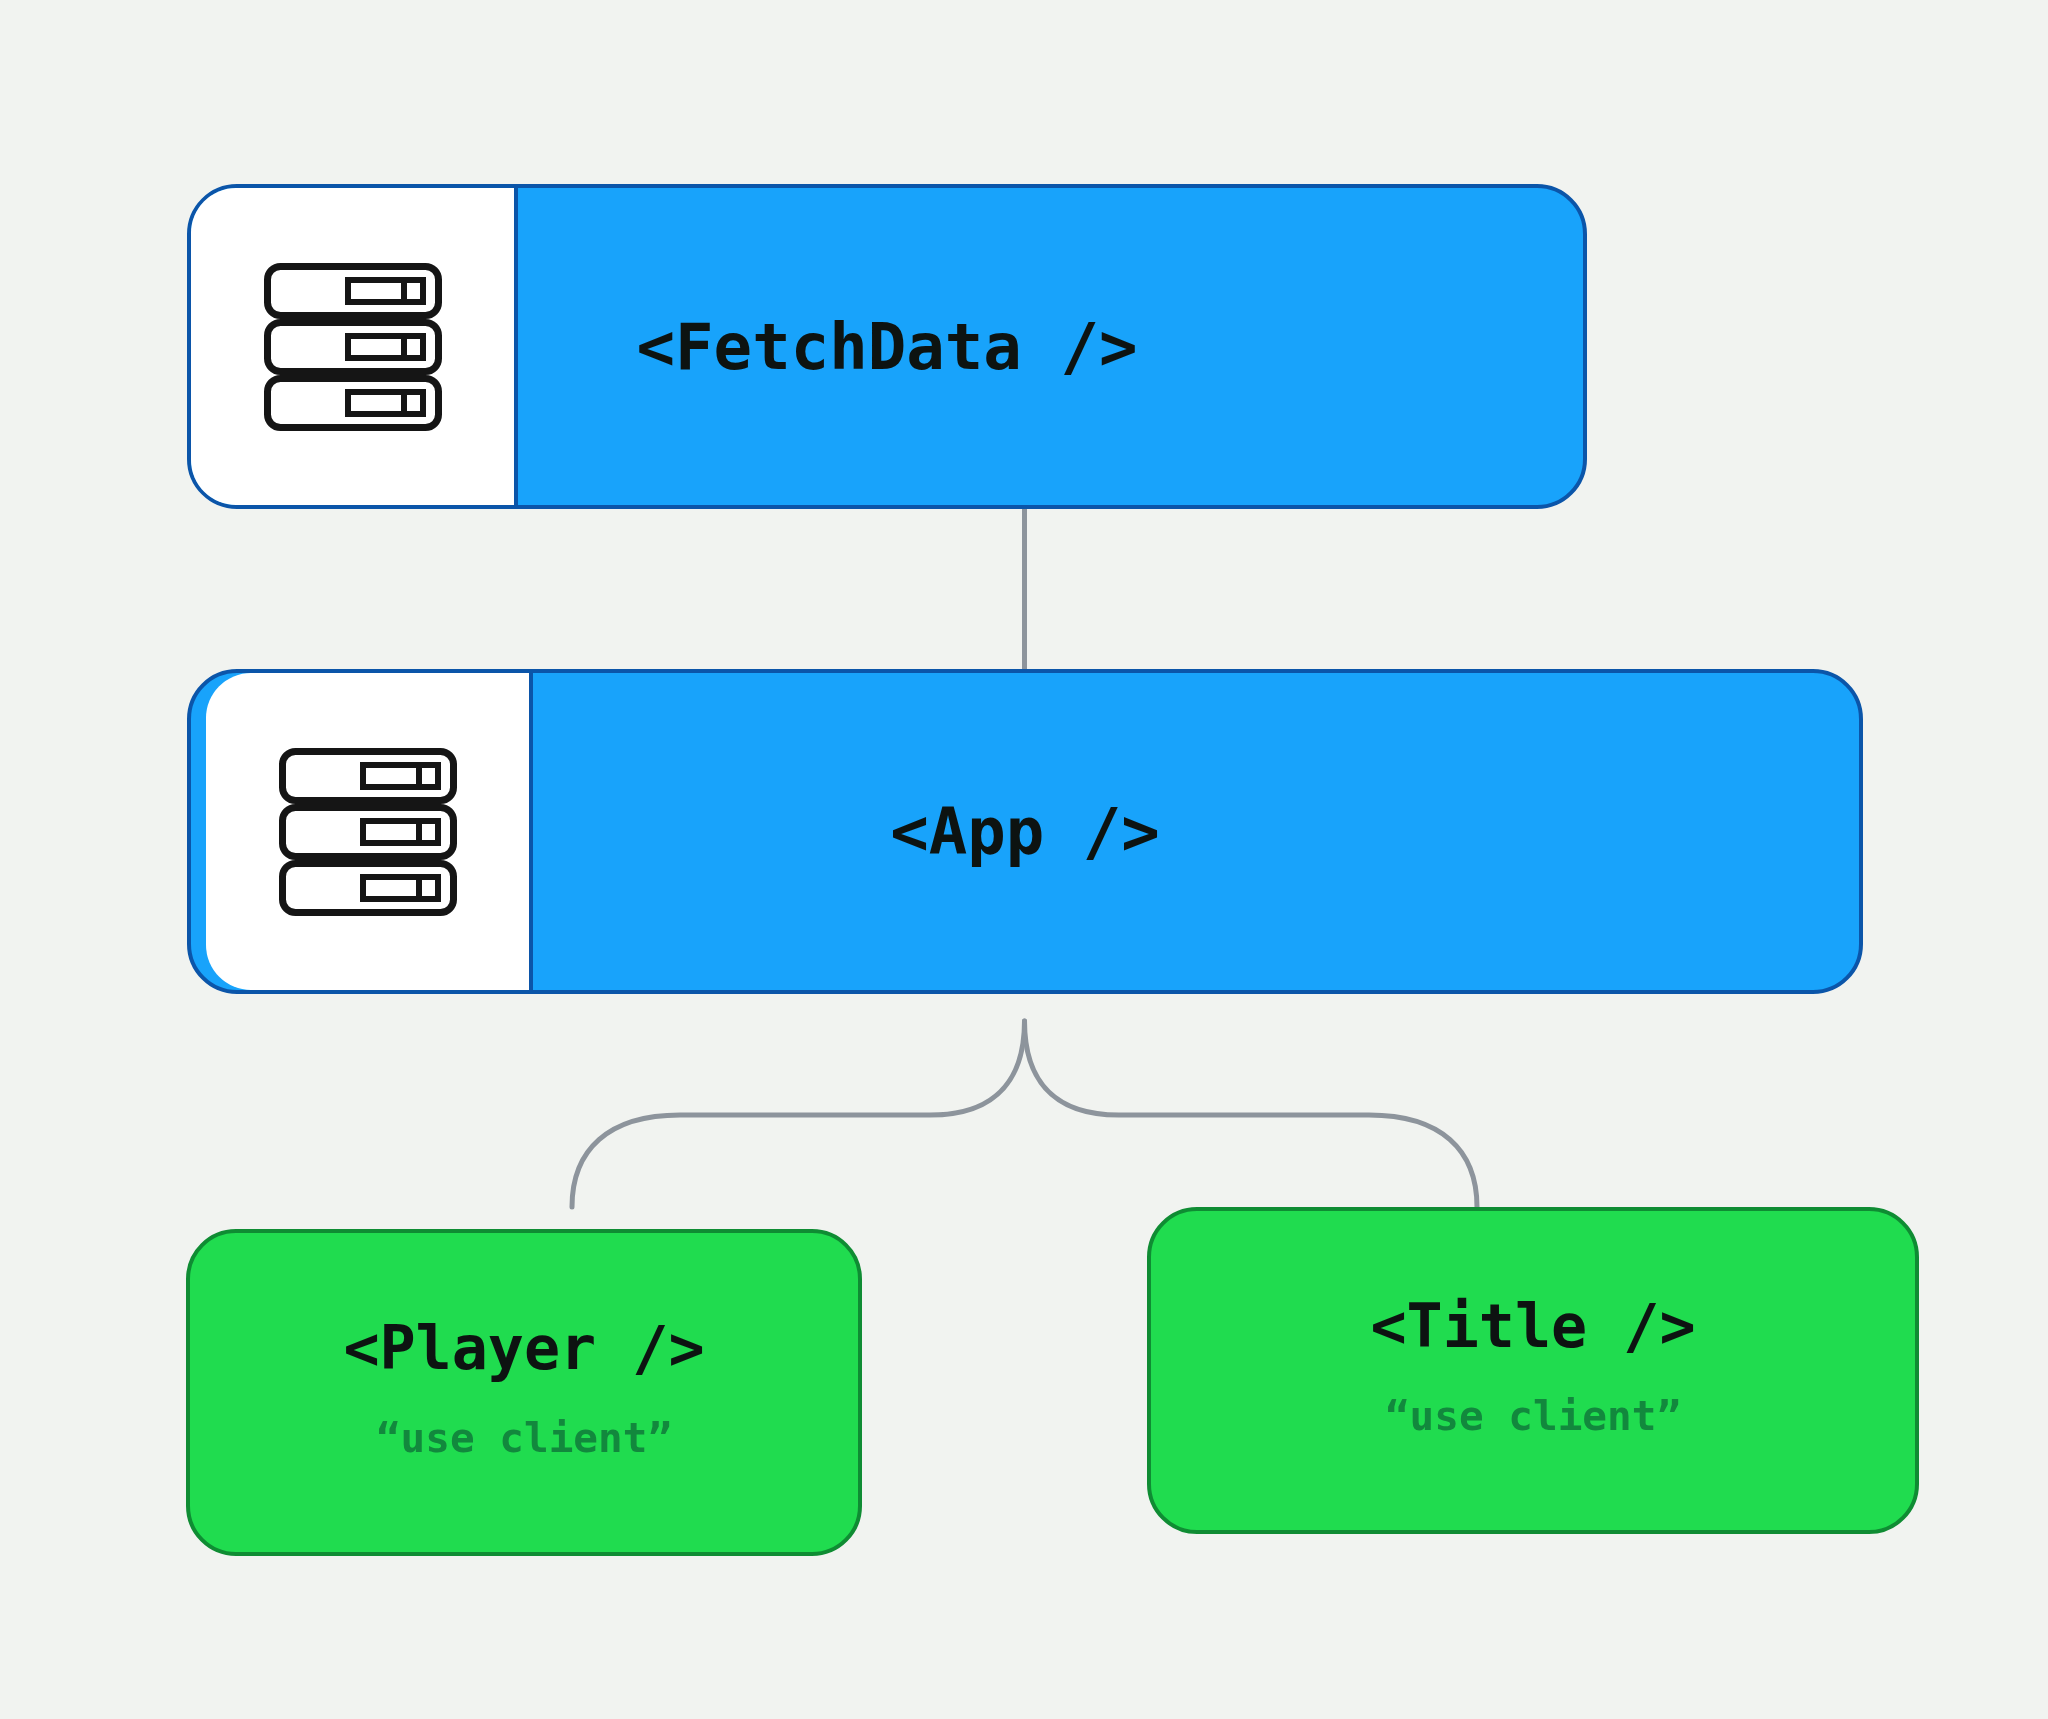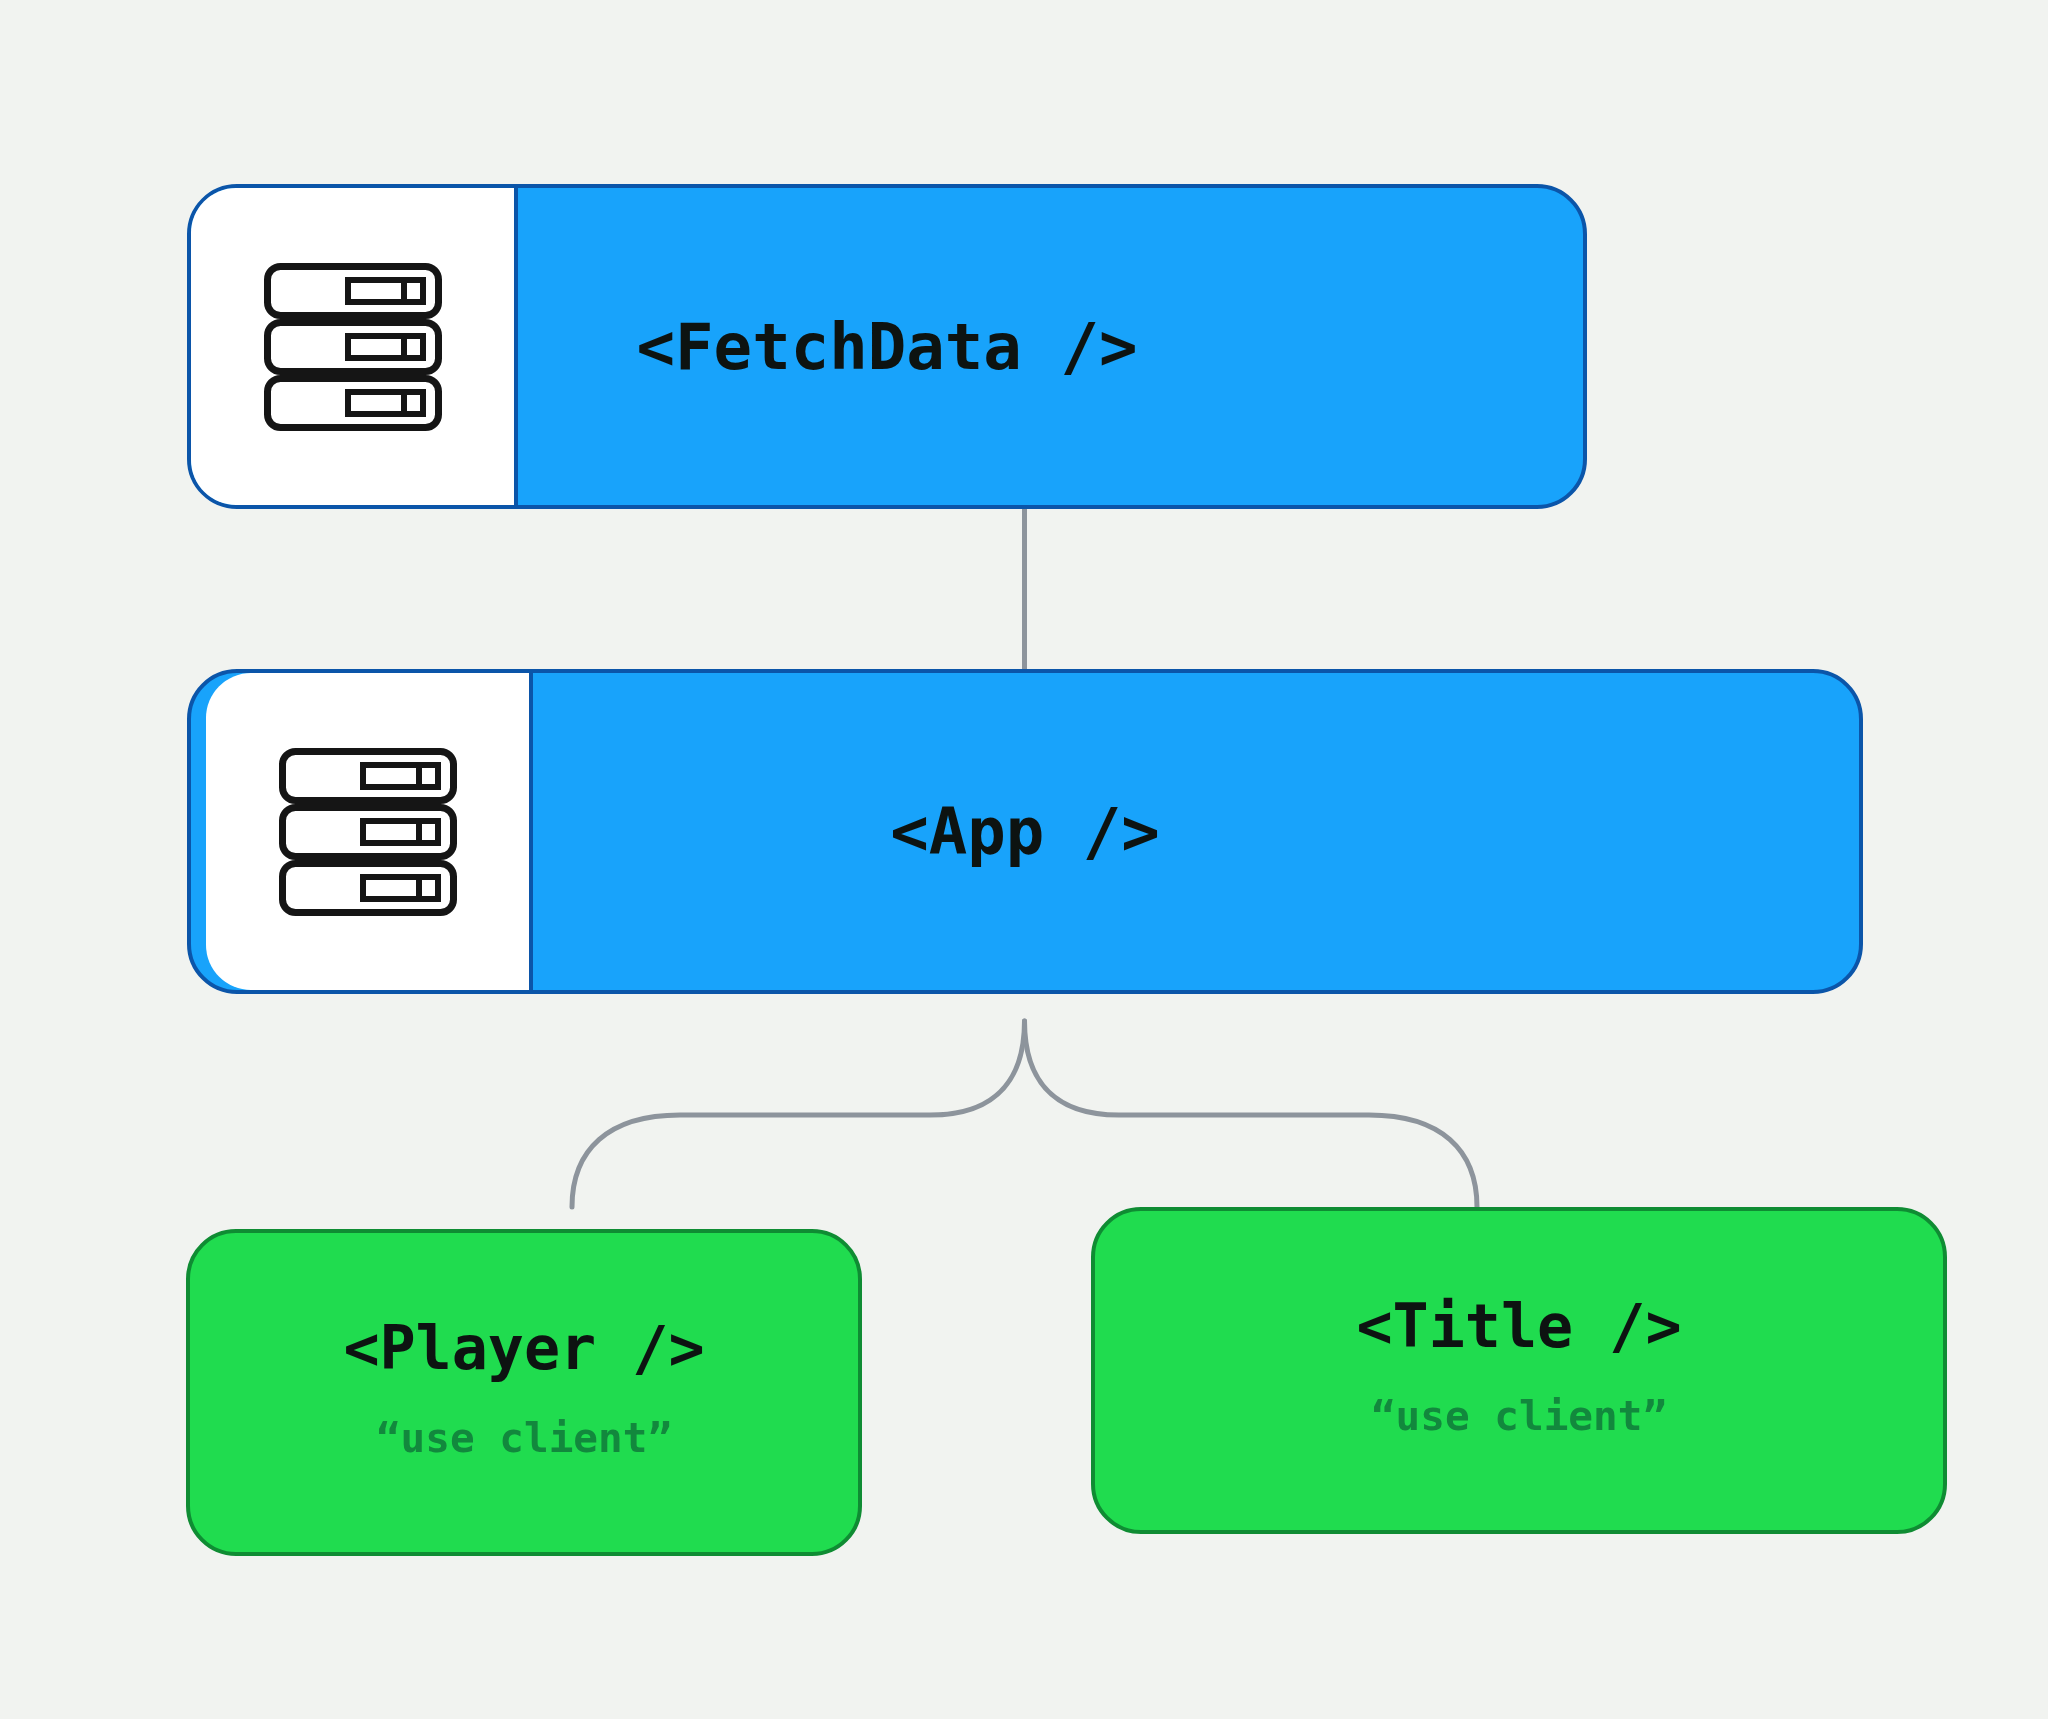--- a/index.html
+++ b/index.html
@@ -133,18 +133,18 @@
       </svg>
     </div>
     <div class="label">&lt;App /&gt;</div>
   </div>
 
   <div class="node client" style="left:186px; top:1207px; width:676px; height:327px;margin-top:22px;">
     <div class="label">&lt;Player /&gt;</div>
     <div class="sublabel">“use client”</div>
   </div>
 
-  <div class="node client" style="left:1091px; top:1207px; width:856px; height:327px;">
+  <div class="node client" style="left:1147px; top:1207px; width:772px; height:327px;">
     <div class="label">&lt;Title /&gt;</div>
     <div class="sublabel">“use client”</div>
   </div>
 
 </div>
 
 </body></html>

